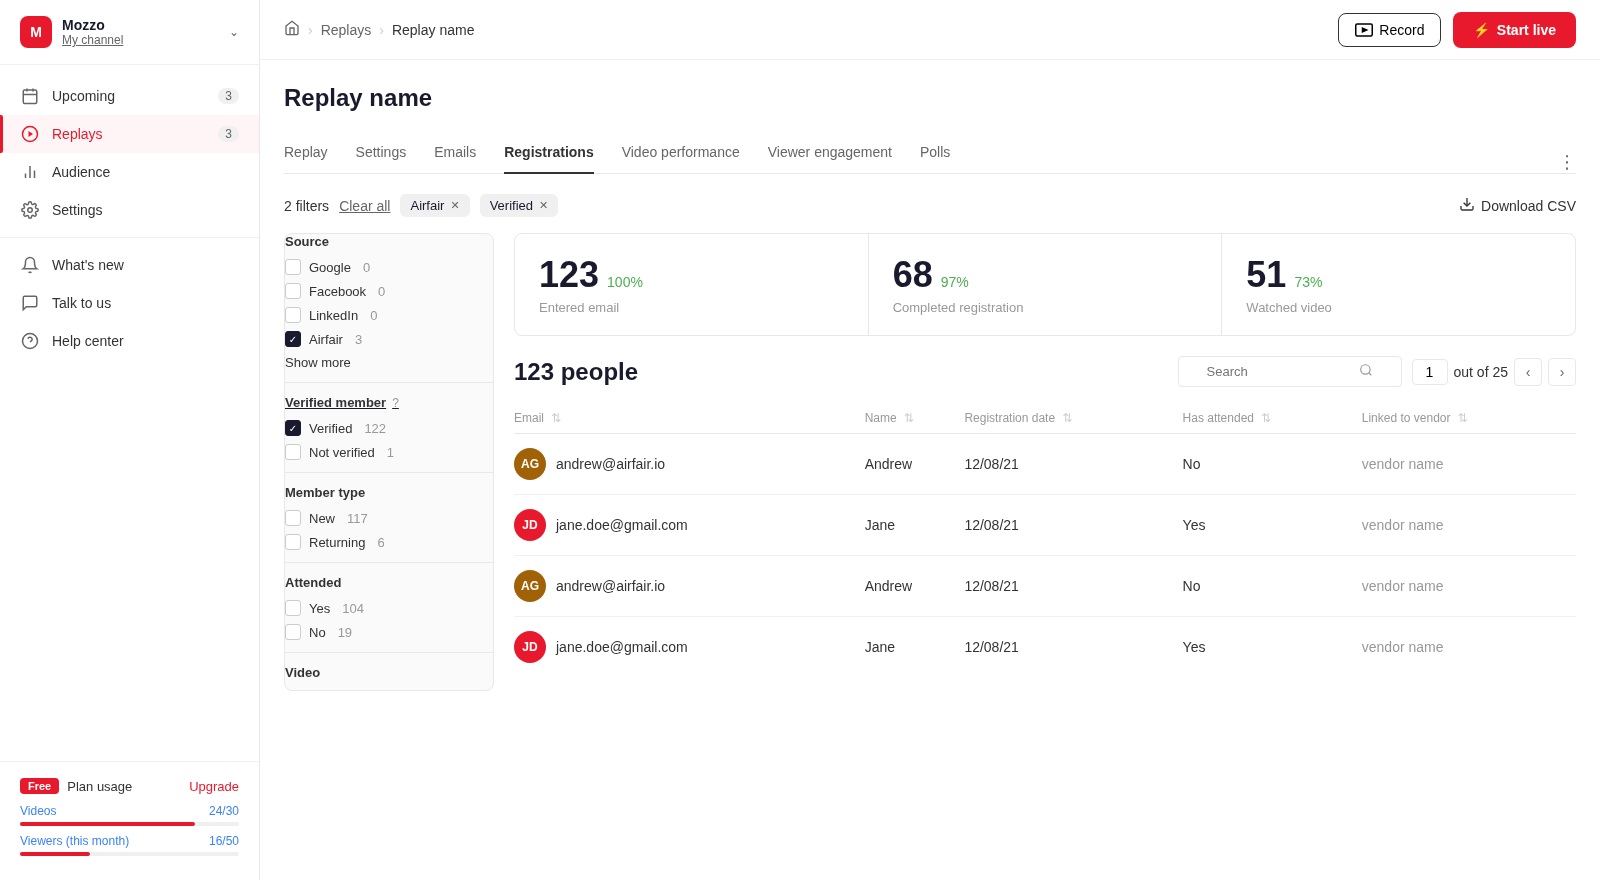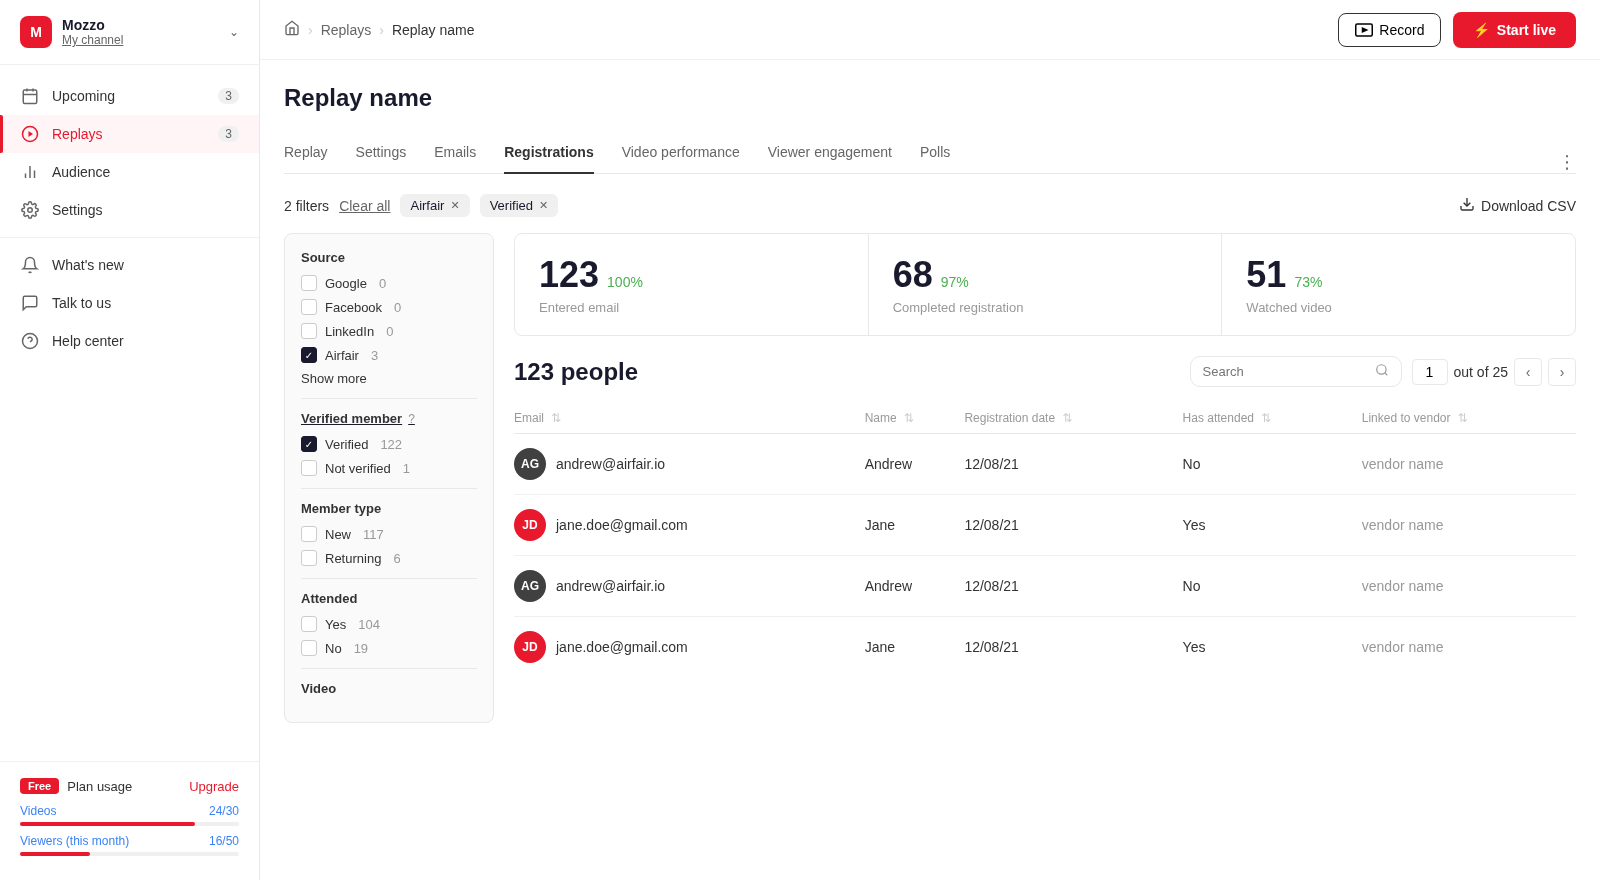--- a/index.html
+++ b/index.html
@@ -66,21 +66,21 @@
     .filter-count { font-size: 14px; color: #333; }
     .filter-clear { font-size: 14px; color: #666; cursor: pointer; text-decoration: underline; }
     .filter-tag { display: flex; align-items: center; gap: 6px; padding: 4px 10px; background: #f0f0f0; border-radius: 6px; font-size: 13px; }
     .filter-tag-close { cursor: pointer; color: #666; font-size: 11px; }
     .download-csv { display: flex; align-items: center; gap: 6px; font-size: 14px; color: #333; cursor: pointer; font-weight: 500; }
 
     
     .two-panel { display: flex; gap: 20px; }
 
     
-    .filter-panel { width: 210px; flex-shrink: 0; background: #fafafa; border: 1px solid #e8e8e8; border-radius: 8px; padding: 16px; }
+    .filter-panel { width: 210px; flex-shrink: 0; background: #fafafa; border: 1px solid #e8e8e8; border-radius: 8px; }
     .filter-section-title { font-size: 13px; font-weight: 600; color: #333; margin-bottom: 10px; }
     .filter-option { display: flex; align-items: center; gap: 8px; margin-bottom: 8px; font-size: 13px; color: #333; }
     .filter-option-count { color: #999; margin-left: 4px; }
     .filter-checkbox { width: 16px; height: 16px; border: 1.5px solid #ccc; border-radius: 3px; flex-shrink: 0; display: flex; align-items: center; justify-content: center; background: #fff; }
     .filter-checkbox.checked { background: #1a1a2e; border-color: #1a1a2e; }
     .filter-checkbox.checked::after { content: '✓'; color: white; font-size: 10px; }
     .show-more { font-size: 13px; color: #333; cursor: pointer; margin: 4px 0 12px; }
     .filter-divider { height: 1px; background: #e8e8e8; margin: 12px 0; }
 
     
@@ -90,36 +90,36 @@
     .stat-card:last-child { border-right: none; }
     .stat-main { display: flex; align-items: baseline; gap: 8px; margin-bottom: 4px; }
     .stat-number { font-size: 36px; font-weight: 700; }
     .stat-pct { font-size: 14px; font-weight: 500; color: #4caf50; }
     .stat-label { font-size: 13px; color: #999; }
 
     
     .people-header { display: flex; align-items: center; justify-content: space-between; margin-bottom: 16px; }
     .people-count { font-size: 24px; font-weight: 700; }
     .people-controls { display: flex; align-items: center; gap: 10px; }
-    .search-box { display: flex; align-items: center; gap: 22px; border: 1px solid #e8e8e8; border-radius: 10px; padding: 6px 12px; background: #fff; }
+    .search-box { display: flex; align-items: center; gap: 2px; border: 1px solid #e8e8e8; border-radius: 4px; padding: 6px 28px; background: #fff; }
     .search-input { border: none; outline: none; font-size: 13px; color: #333; width: 150px; background: transparent; }
     .search-icon { color: #999; font-size: 14px; }
     .pagination { display: flex; align-items: center; gap: 6px; font-size: 14px; color: #333; }
     .page-input { width: 36px; text-align: center; border: 1px solid #e8e8e8; border-radius: 4px; padding: 4px; font-size: 14px; }
     .page-nav { width: 28px; height: 28px; border: 1px solid #e8e8e8; border-radius: 4px; display: flex; align-items: center; justify-content: center; cursor: pointer; color: #666; }
 
     
     .table { width: 100%; border-collapse: collapse; }
     .table th { text-align: left; font-size: 12px; color: #999; font-weight: 500; padding: 8px 0; border-bottom: 1px solid #e8e8e8; }
     .table th .sort-icon { margin-left: 4px; opacity: 0.5; }
     .table td { padding: 14px 0; border-bottom: 1px solid #f0f0f0; font-size: 14px; color: #333; vertical-align: middle; }
     .table tr:last-child td { border-bottom: none; }
     .user-cell { display: flex; align-items: center; gap: 10px; }
     .avatar { width: 32px; height: 32px; border-radius: 50%; display: flex; align-items: center; justify-content: center; font-size: 12px; font-weight: 700; color: white; flex-shrink: 0; }
-    .av-ag { background: #404040; }
+    .av-ag { background: #a16207; }
     .av-jd { background: #e8192c; }
     .av-cr { background: #00bcd4; }
   </style>
 </head>
 <body>
 
 <div class="sidebar">
   <div class="sidebar-header">
     <div class="sidebar-user">
       <div class="sidebar-logo">M</div>

